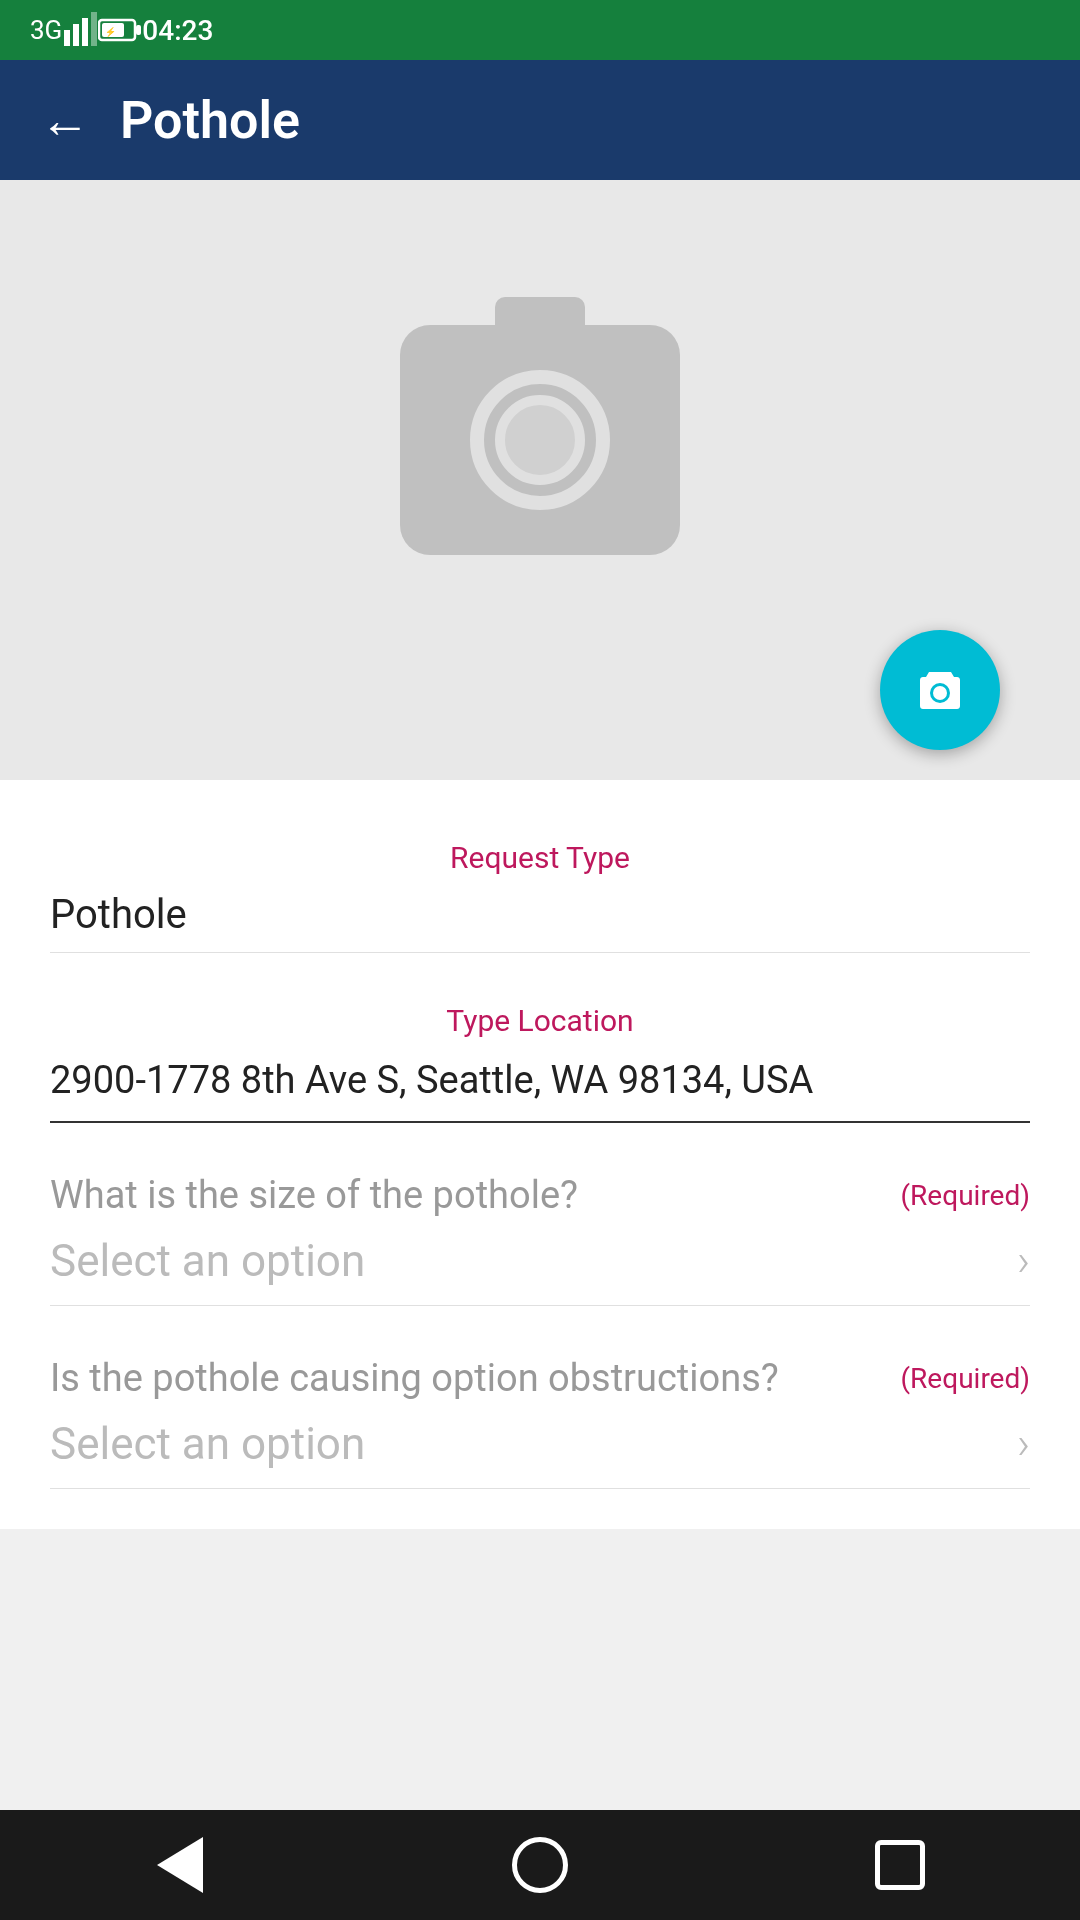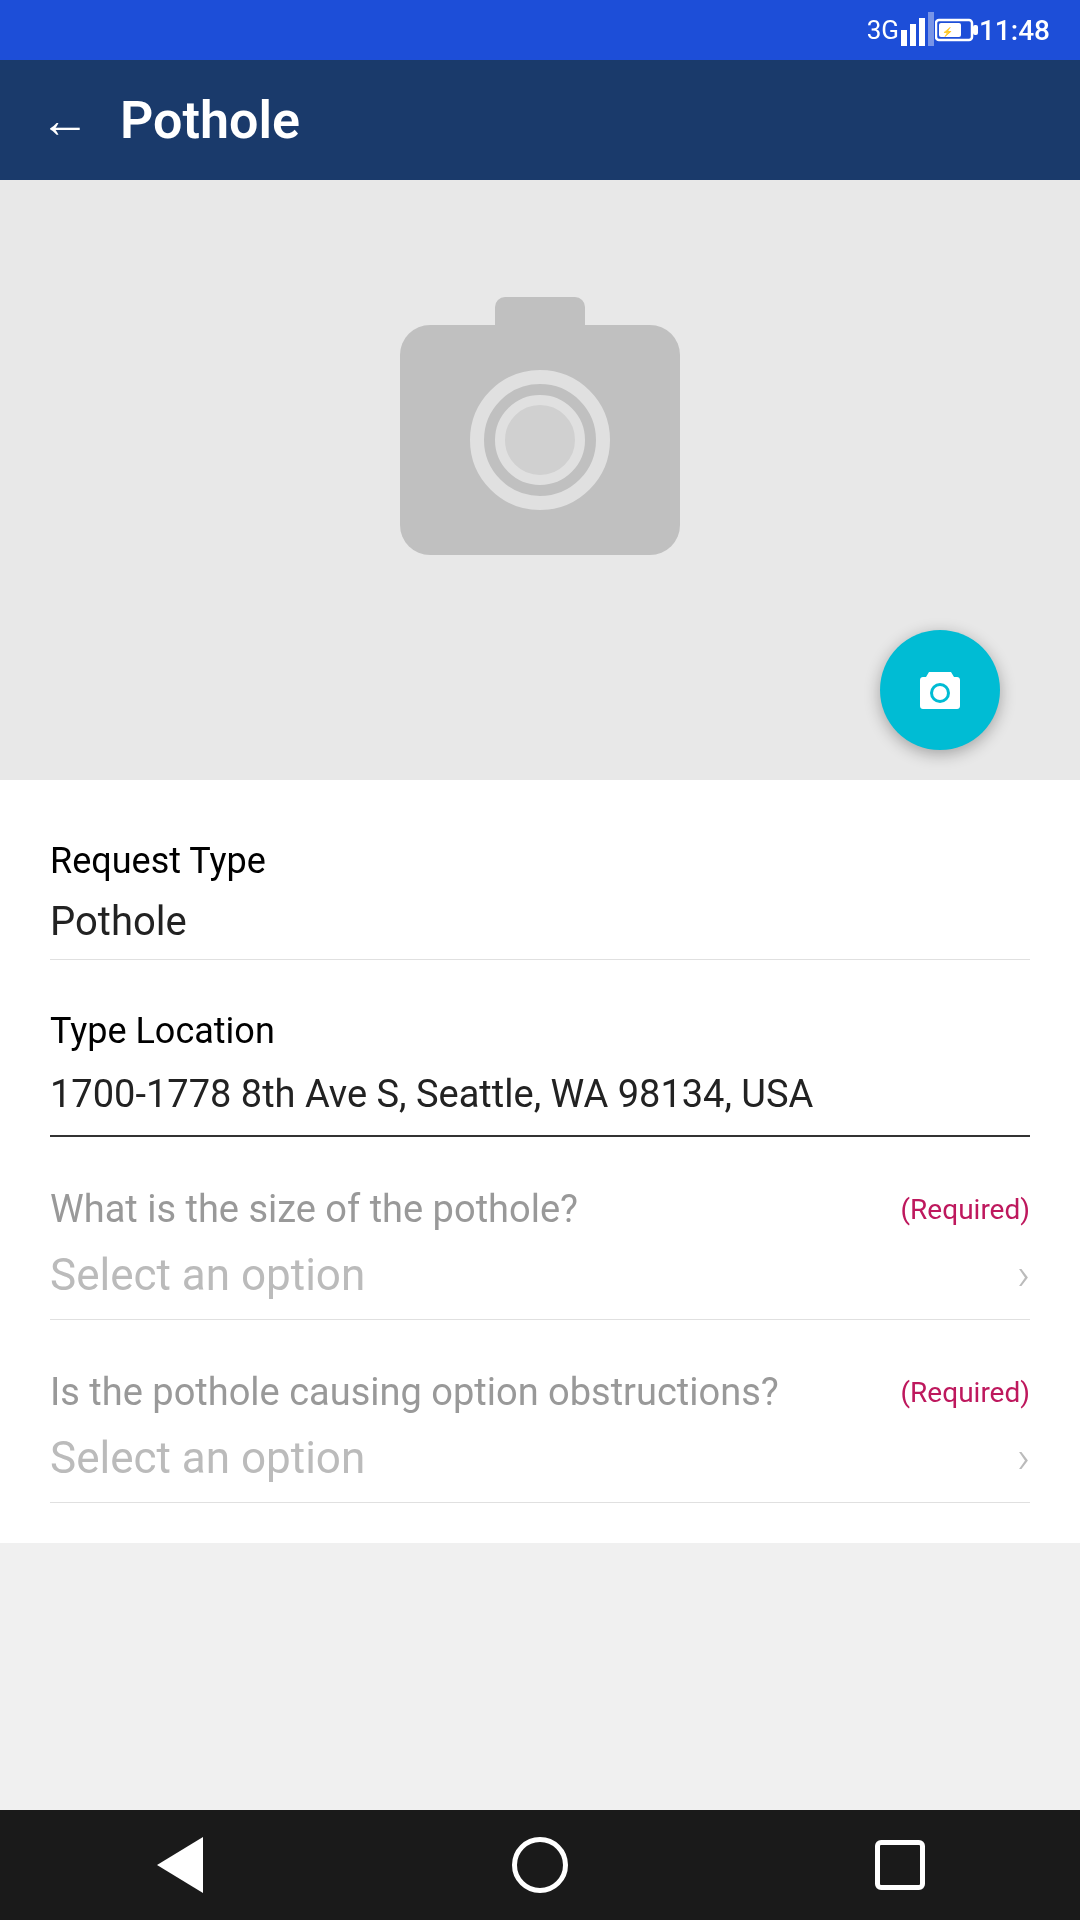--- a/index.html
+++ b/index.html
@@ -11,24 +11,23 @@
       font-family: 'Roboto', Arial, sans-serif;
       background: #f0f0f0;
       overflow: hidden;
       position: relative;
     }
 
     
     .status-bar {
       width: 100%;
       height: 60px;
-      background: #1d4ed8;
-      display: flex;
-      align-items: center;
-      justify-content: flex-end;
+      background: #15803d;
+      display: flex;
+      align-items: center;
       padding: 0 30px;
     }
 
     .status-bar-text {
       color: white;
       font-size: 28px;
       font-weight: 500;
     }
 
     .signal-icon {
@@ -142,24 +141,25 @@
       background: white;
       padding: 60px 50px 40px 50px;
       flex: 1;
     }
 
     .field-group {
       margin-bottom: 50px;
     }
 
     .field-label {
-      font-size: 36px;
-      color: #000000;
+      font-size: 30px;
+      color: #be185d;
       margin-bottom: 16px;
       font-weight: 400;
+      text-align: center;
     }
 
     .field-value {
       font-size: 40px;
       color: #222;
       font-weight: 400;
       padding-bottom: 14px;
       border-bottom: 1.5px solid #e0e0e0;
     }
 
@@ -274,21 +274,21 @@
     <rect x="11" y="12" width="6" height="22" fill="white"></rect>
     <rect x="20" y="6" width="6" height="28" fill="white"></rect>
     <rect x="29" y="0" width="6" height="34" fill="white" opacity="0.4"></rect>
   </svg>
   <svg width="44" height="28" viewBox="0 0 44 28" fill="none">
     <rect x="1" y="4" width="36" height="20" rx="3" stroke="white" stroke-width="2.5" fill="none"></rect>
     <rect x="38" y="9" width="5" height="10" rx="2" fill="white"></rect>
     <rect x="4" y="7" width="22" height="14" rx="2" fill="white"></rect>
     <text x="7" y="19" font-size="9" fill="#1a3a6b" font-weight="bold">⚡</text>
   </svg>
-  <span class="status-bar-text">11:48</span>
+  <span class="status-bar-text">04:23</span>
 </div>
 
 <div class="app-header">
   <span class="back-button">←</span>
   <span class="header-title">Pothole</span>
 </div>
 
 <div class="photo-area">
   <div class="camera-placeholder">
     <div class="camera-body">
@@ -312,21 +312,21 @@
 
 <div class="form-area">
 
   <div class="field-group">
     <div class="field-label">Request Type</div>
     <div class="field-value">Pothole</div>
   </div>
 
   <div class="field-group">
     <div class="field-label">Type Location</div>
-    <div class="field-value-address">1700-1778 8th Ave S, Seattle, WA 98134, USA</div>
+    <div class="field-value-address">2900-1778 8th Ave S, Seattle, WA 98134, USA</div>
   </div>
 
   <div class="field-group select-row">
     <div class="select-label-row">
       <span class="select-question">What is the size of the pothole?</span>
       <span class="select-required">(Required)</span>
     </div>
     <div class="select-option-row">
       <span class="select-placeholder">Select an option</span>
       <span class="chevron-right">›</span>

